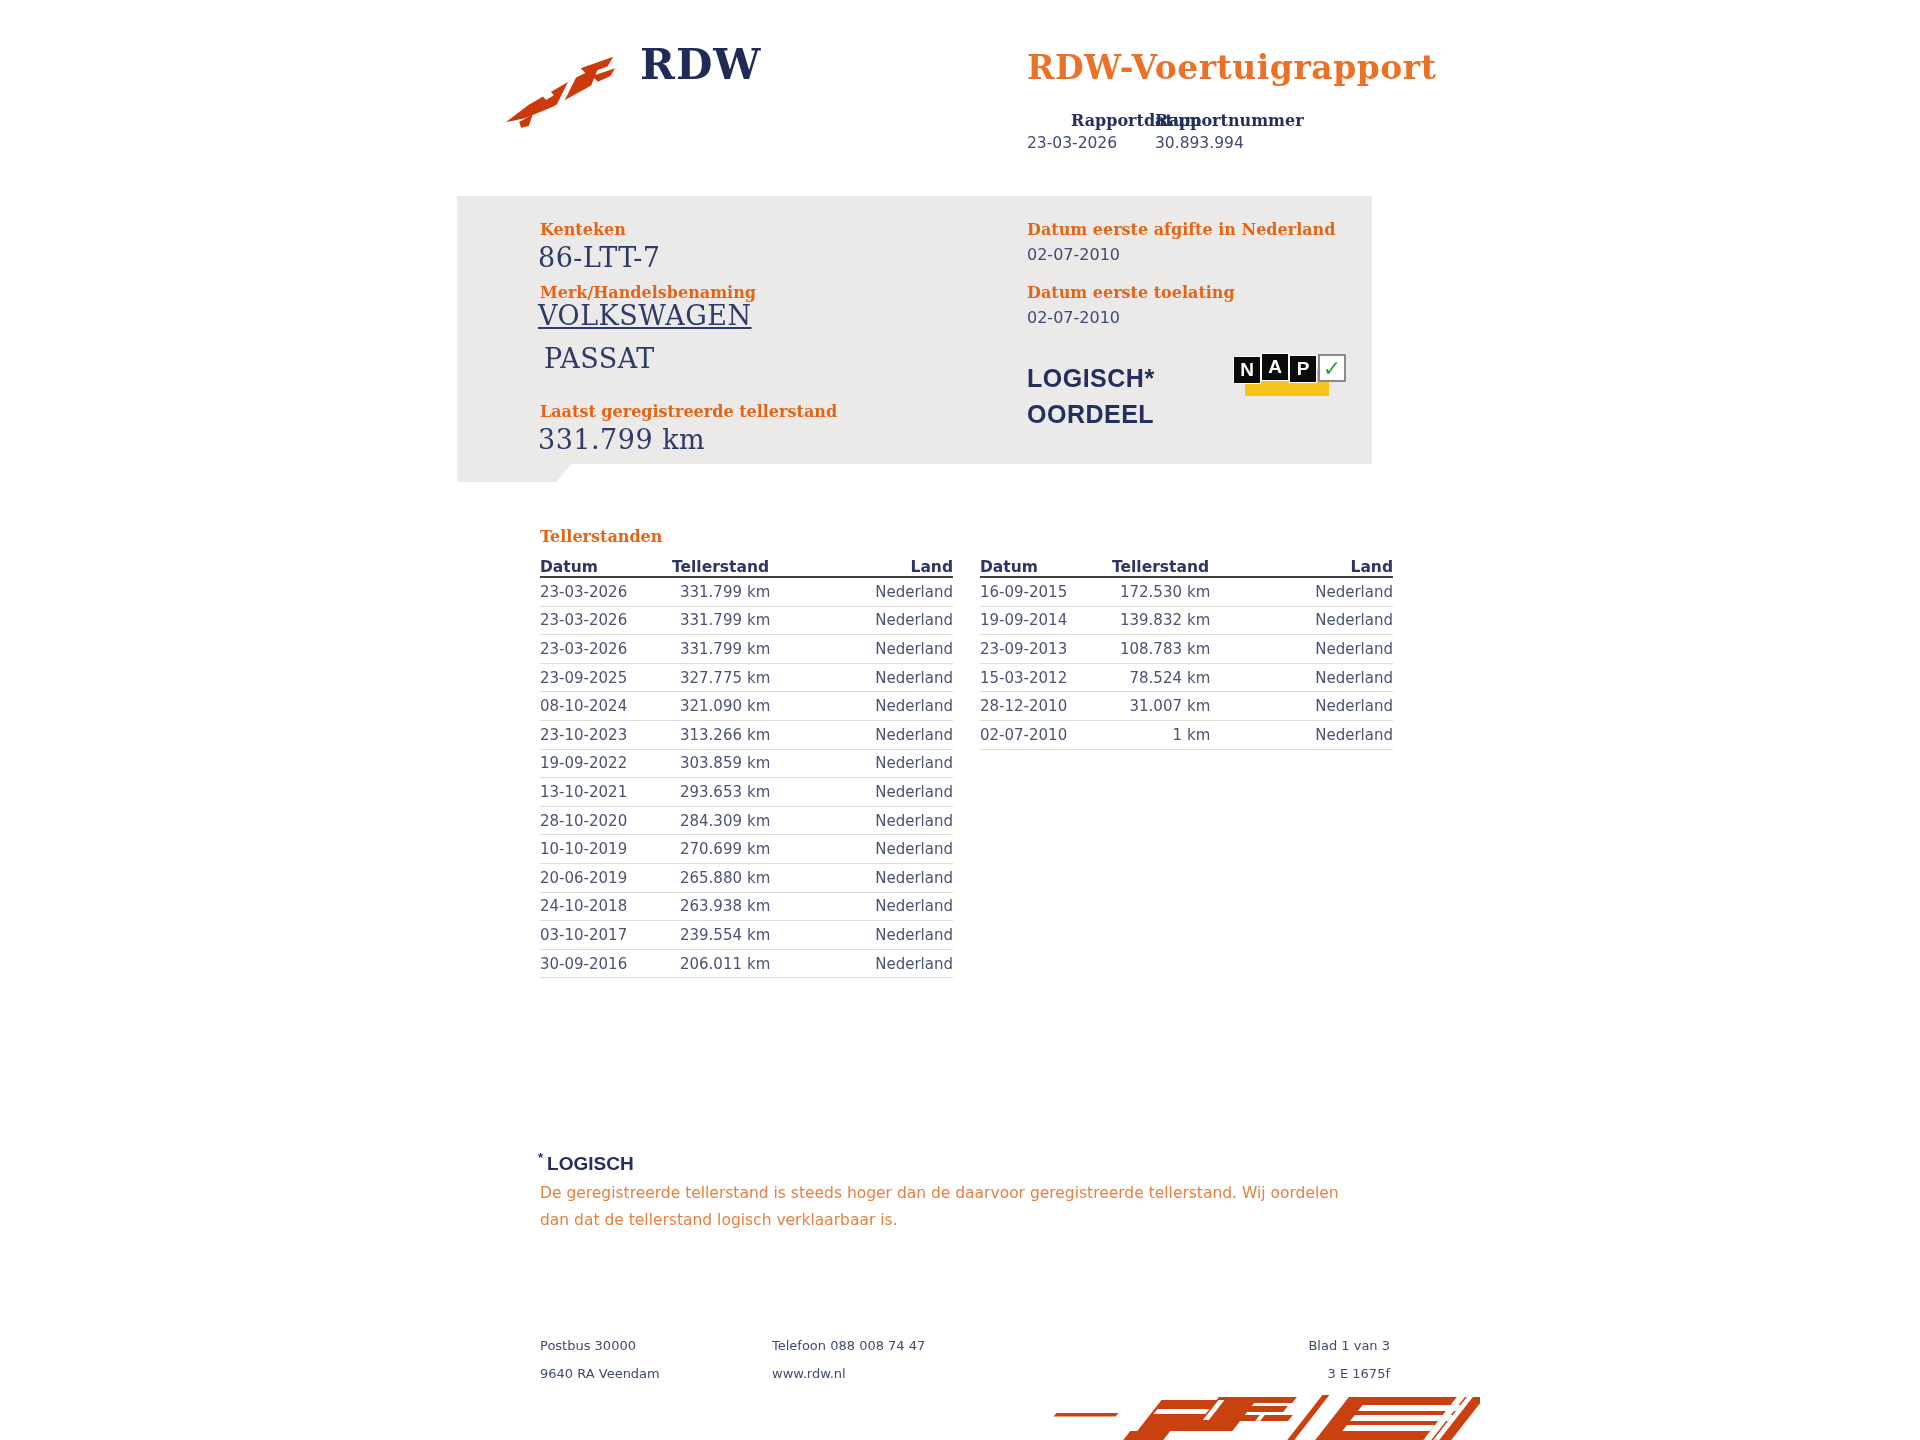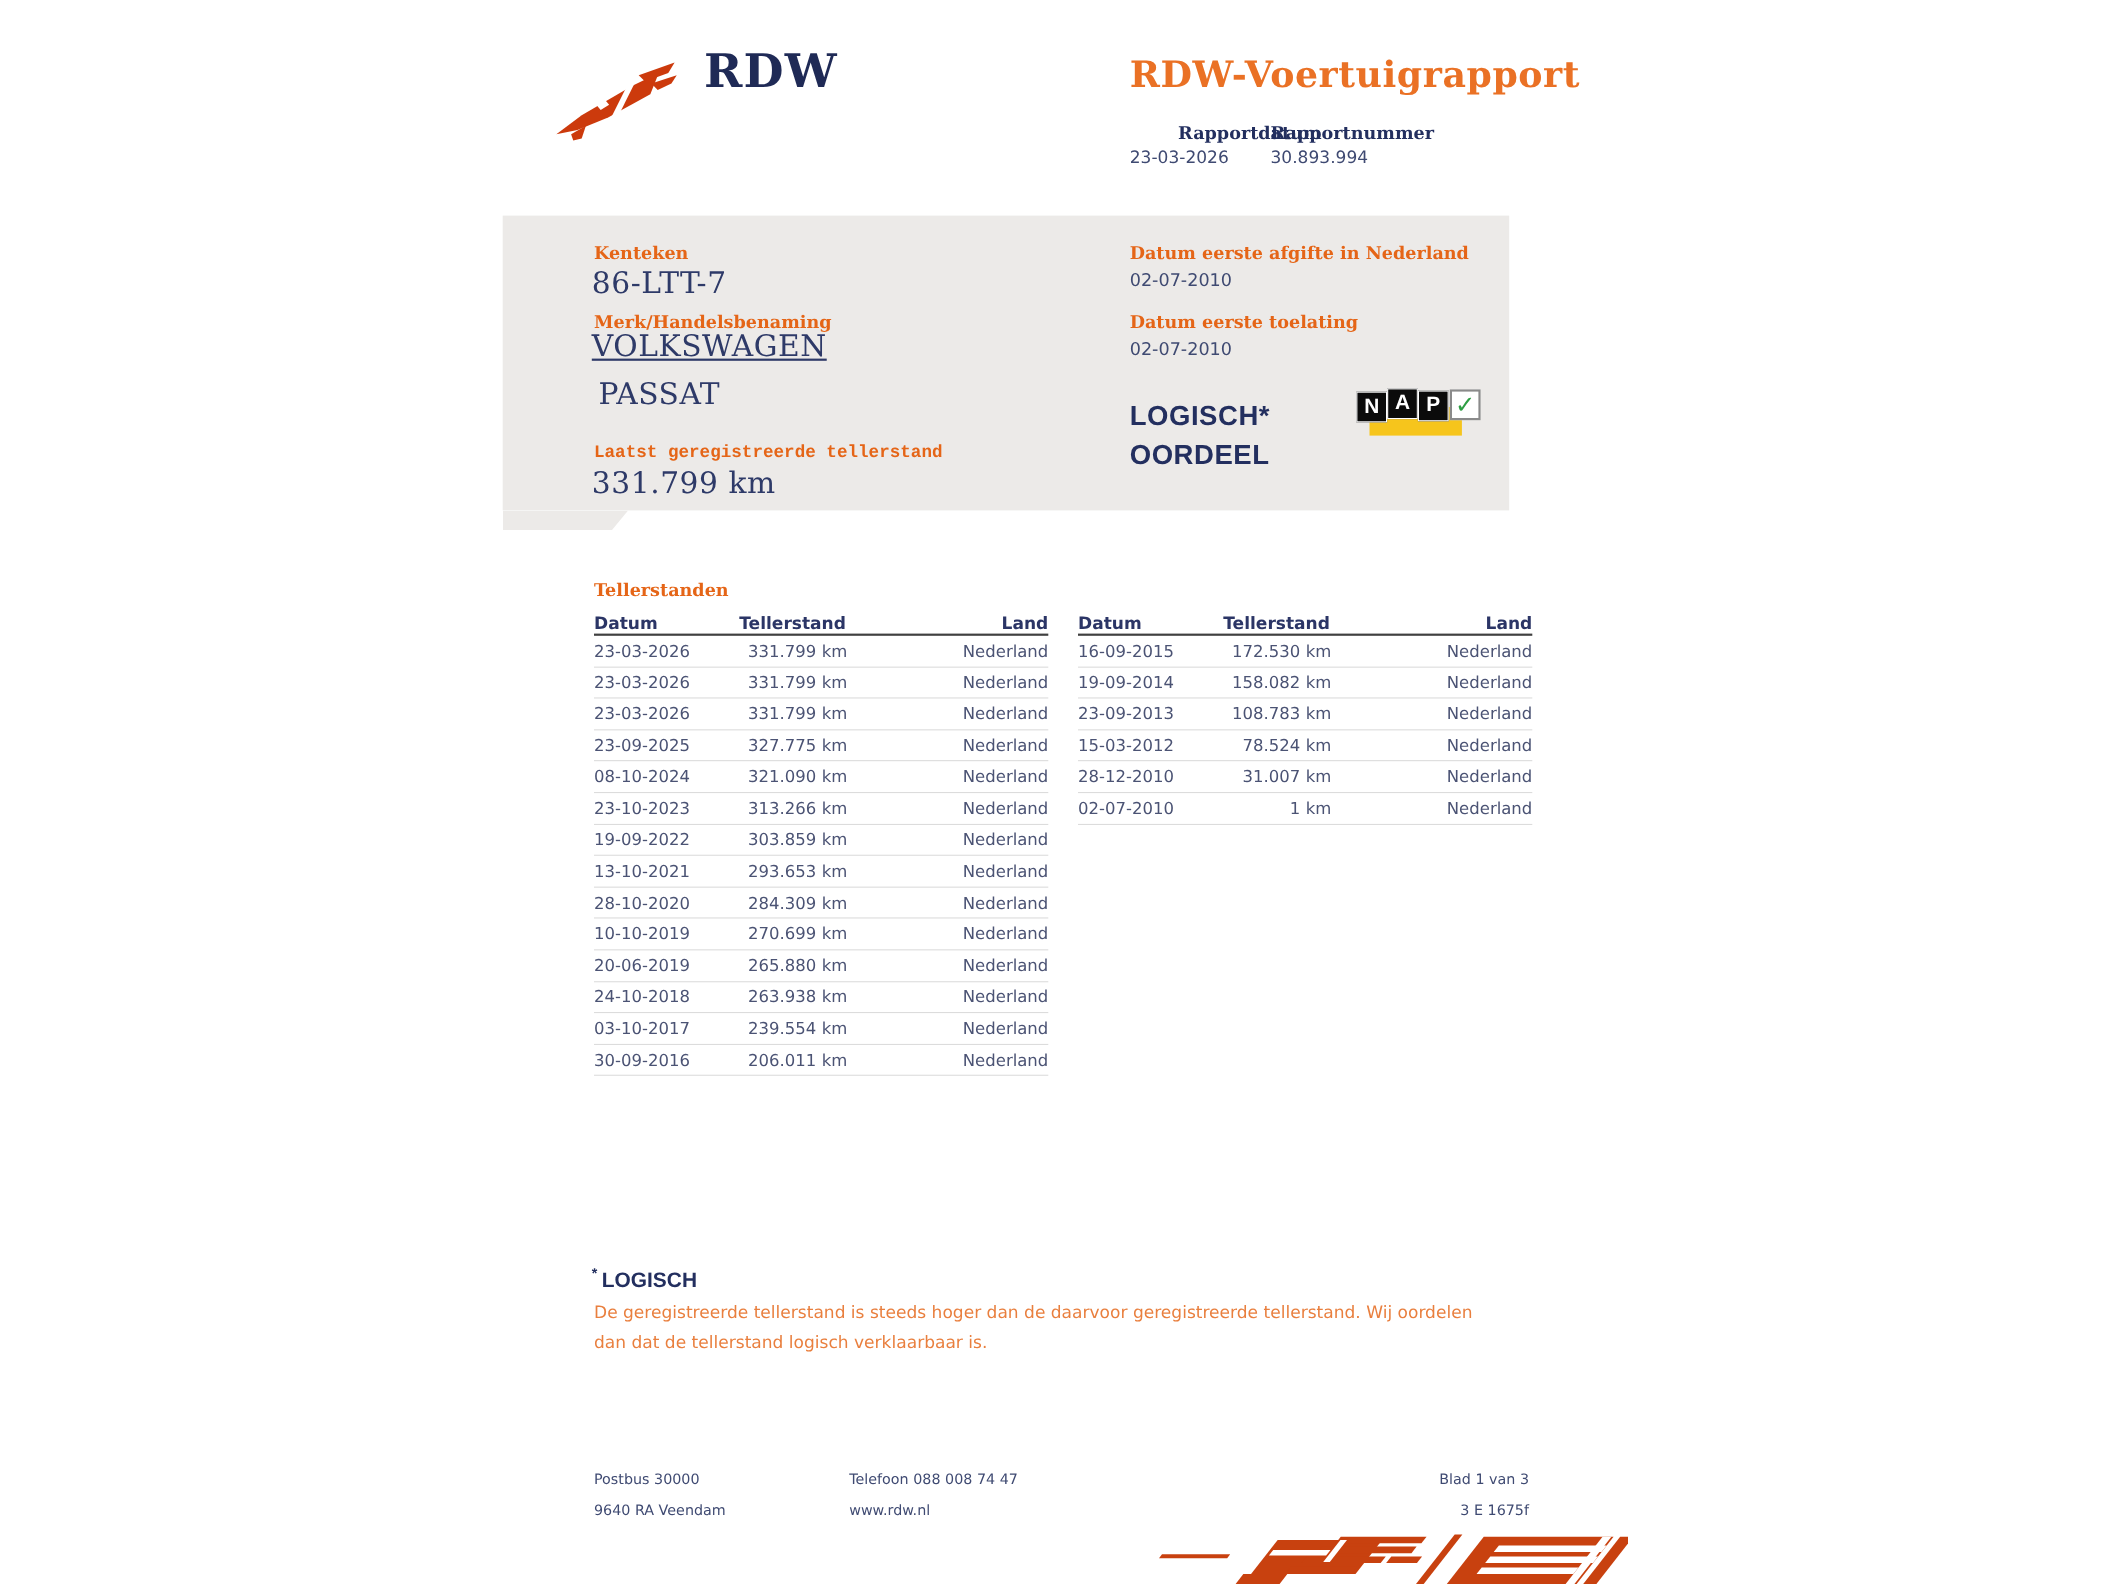--- a/index.html
+++ b/index.html
@@ -85,21 +85,21 @@
   <div class="abs summary-box"></div>
   <div class="abs summary-tab"></div>
 
   <div class="abs o-label" style="left:540px;top:220px;">Kenteken</div>
   <div class="abs big-value" style="left:538px;top:242px;">86-LTT-7</div>
 
   <div class="abs o-label" style="left:540px;top:283px;">Merk/Handelsbenaming</div>
   <div class="abs big-value" style="left:538px;top:300px;text-decoration:underline;">VOLKSWAGEN</div>
   <div class="abs big-value" style="left:544px;top:343px;">PASSAT</div>
 
-  <div class="abs o-label" style="left:540px;top:402px;font-family:Liberation Mono, monospace;">Laatst geregistreerde tellerstand</div>
+  <div class="abs o-label" style="left:540px;top:402px;">Laatst geregistreerde tellerstand</div>
   <div class="abs big-value" style="left:538px;top:424px;">331.799 km</div>
 
   <div class="abs o-label" style="left:1027px;top:220px;">Datum eerste afgifte in Nederland</div>
   <div class="abs sm-value" style="left:1027px;top:245px;">02-07-2010</div>
 
   <div class="abs o-label" style="left:1027px;top:283px;">Datum eerste toelating</div>
   <div class="abs sm-value" style="left:1027px;top:308px;">02-07-2010</div>
 
   <div class="abs verdict" style="left:1027px;top:360px;">
     <div>LOGISCH*</div>
@@ -249,21 +249,21 @@
           <span class="c-datum">16-09-2015</span>
           <span class="c-km">
             <span class="km-num">172.530</span>
             <span class="km-unit">km</span>
           </span>
           <span class="c-land">Nederland</span>
         </div>
         <div class="trow">
           <span class="c-datum">19-09-2014</span>
           <span class="c-km">
-            <span class="km-num">158.082</span>
+            <span class="km-num">139.832</span>
             <span class="km-unit">km</span>
           </span>
           <span class="c-land">Nederland</span>
         </div>
         <div class="trow">
           <span class="c-datum">23-09-2013</span>
           <span class="c-km">
             <span class="km-num">108.783</span>
             <span class="km-unit">km</span>
           </span>

